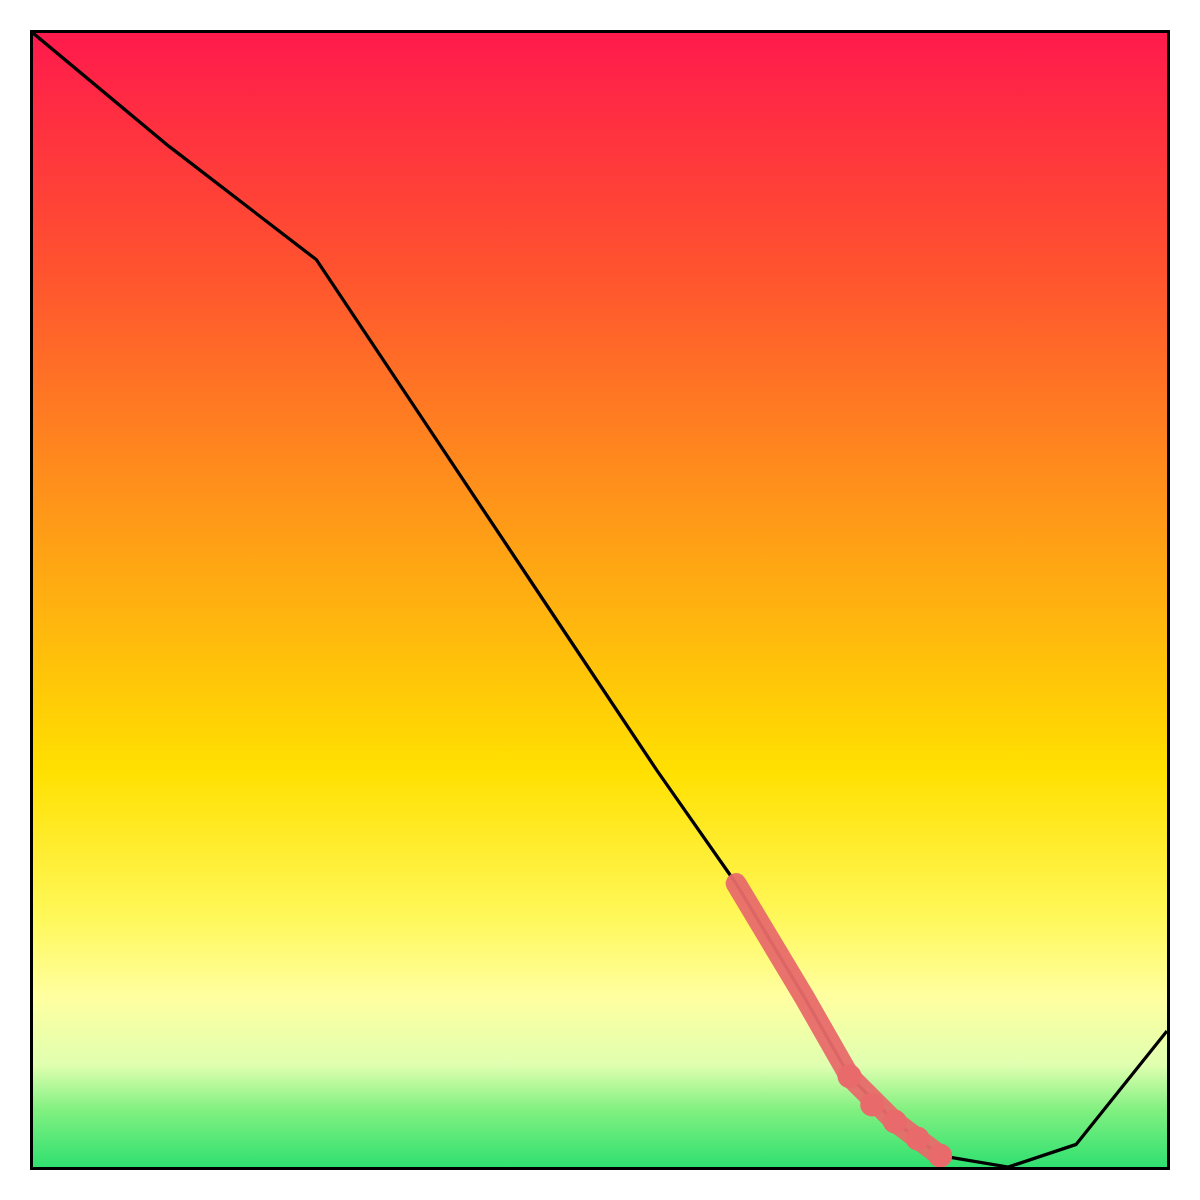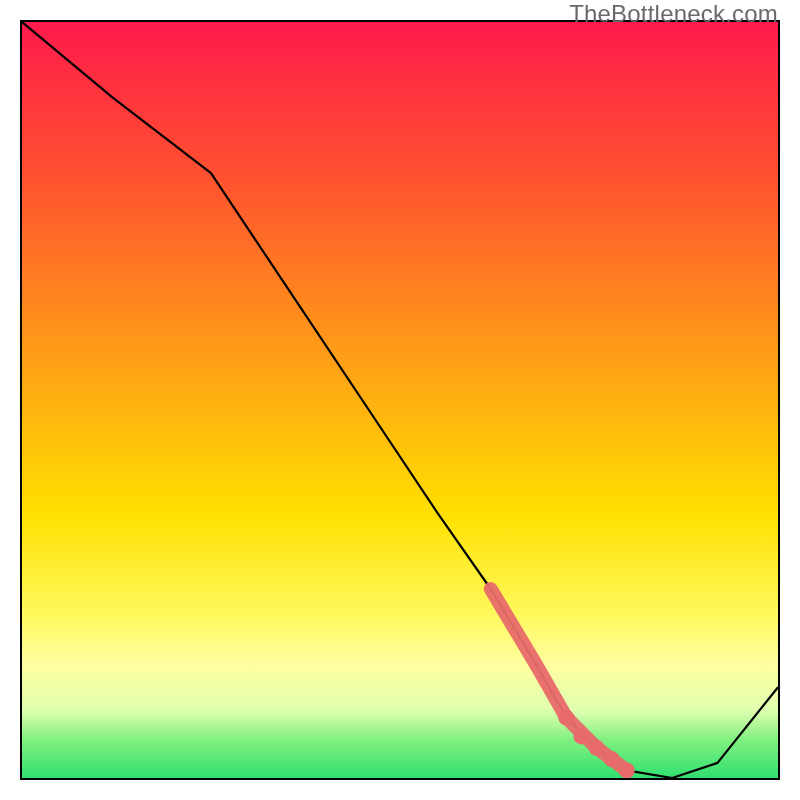--- a/index.html
+++ b/index.html
@@ -56,21 +56,20 @@
     position: absolute;
     inset: 0;
     width: 100%;
     height: 100%;
   }
 </style>
 </head>
 <body>
 
 <div class="chart-container">
-  <div class="watermark">TheBottleneck.com</div>
   <div class="plot-area">
     <div class="gradient-bg"></div>
     <svg class="overlay" viewBox="0 0 760 760" preserveAspectRatio="none">
       <g id="curve-group">
           <path d="M0.0 0.0 L91.2 76.0 L190.0 152.0 L266.0 266.0 L342.0 380.0 L418.0 494.0 L471.2 570.0 L516.8 646.0 L547.2 699.2 L577.6 729.6 L608.0 752.4 L653.6 760.0 L699.2 744.8 L760.0 668.8" fill="none" stroke="#000" stroke-width="2.2" stroke-linejoin="round"></path>
         </g>
       <g id="highlight-group">
           <path d="M471.2 570.0 L516.8 646.0 L547.2 699.2 L577.6 729.6 L608.0 752.4" fill="none" stroke="#e86a6a" stroke-width="14" stroke-linecap="round" stroke-linejoin="round" opacity="0.95"></path>
         </g>
       <g id="dots-group">

